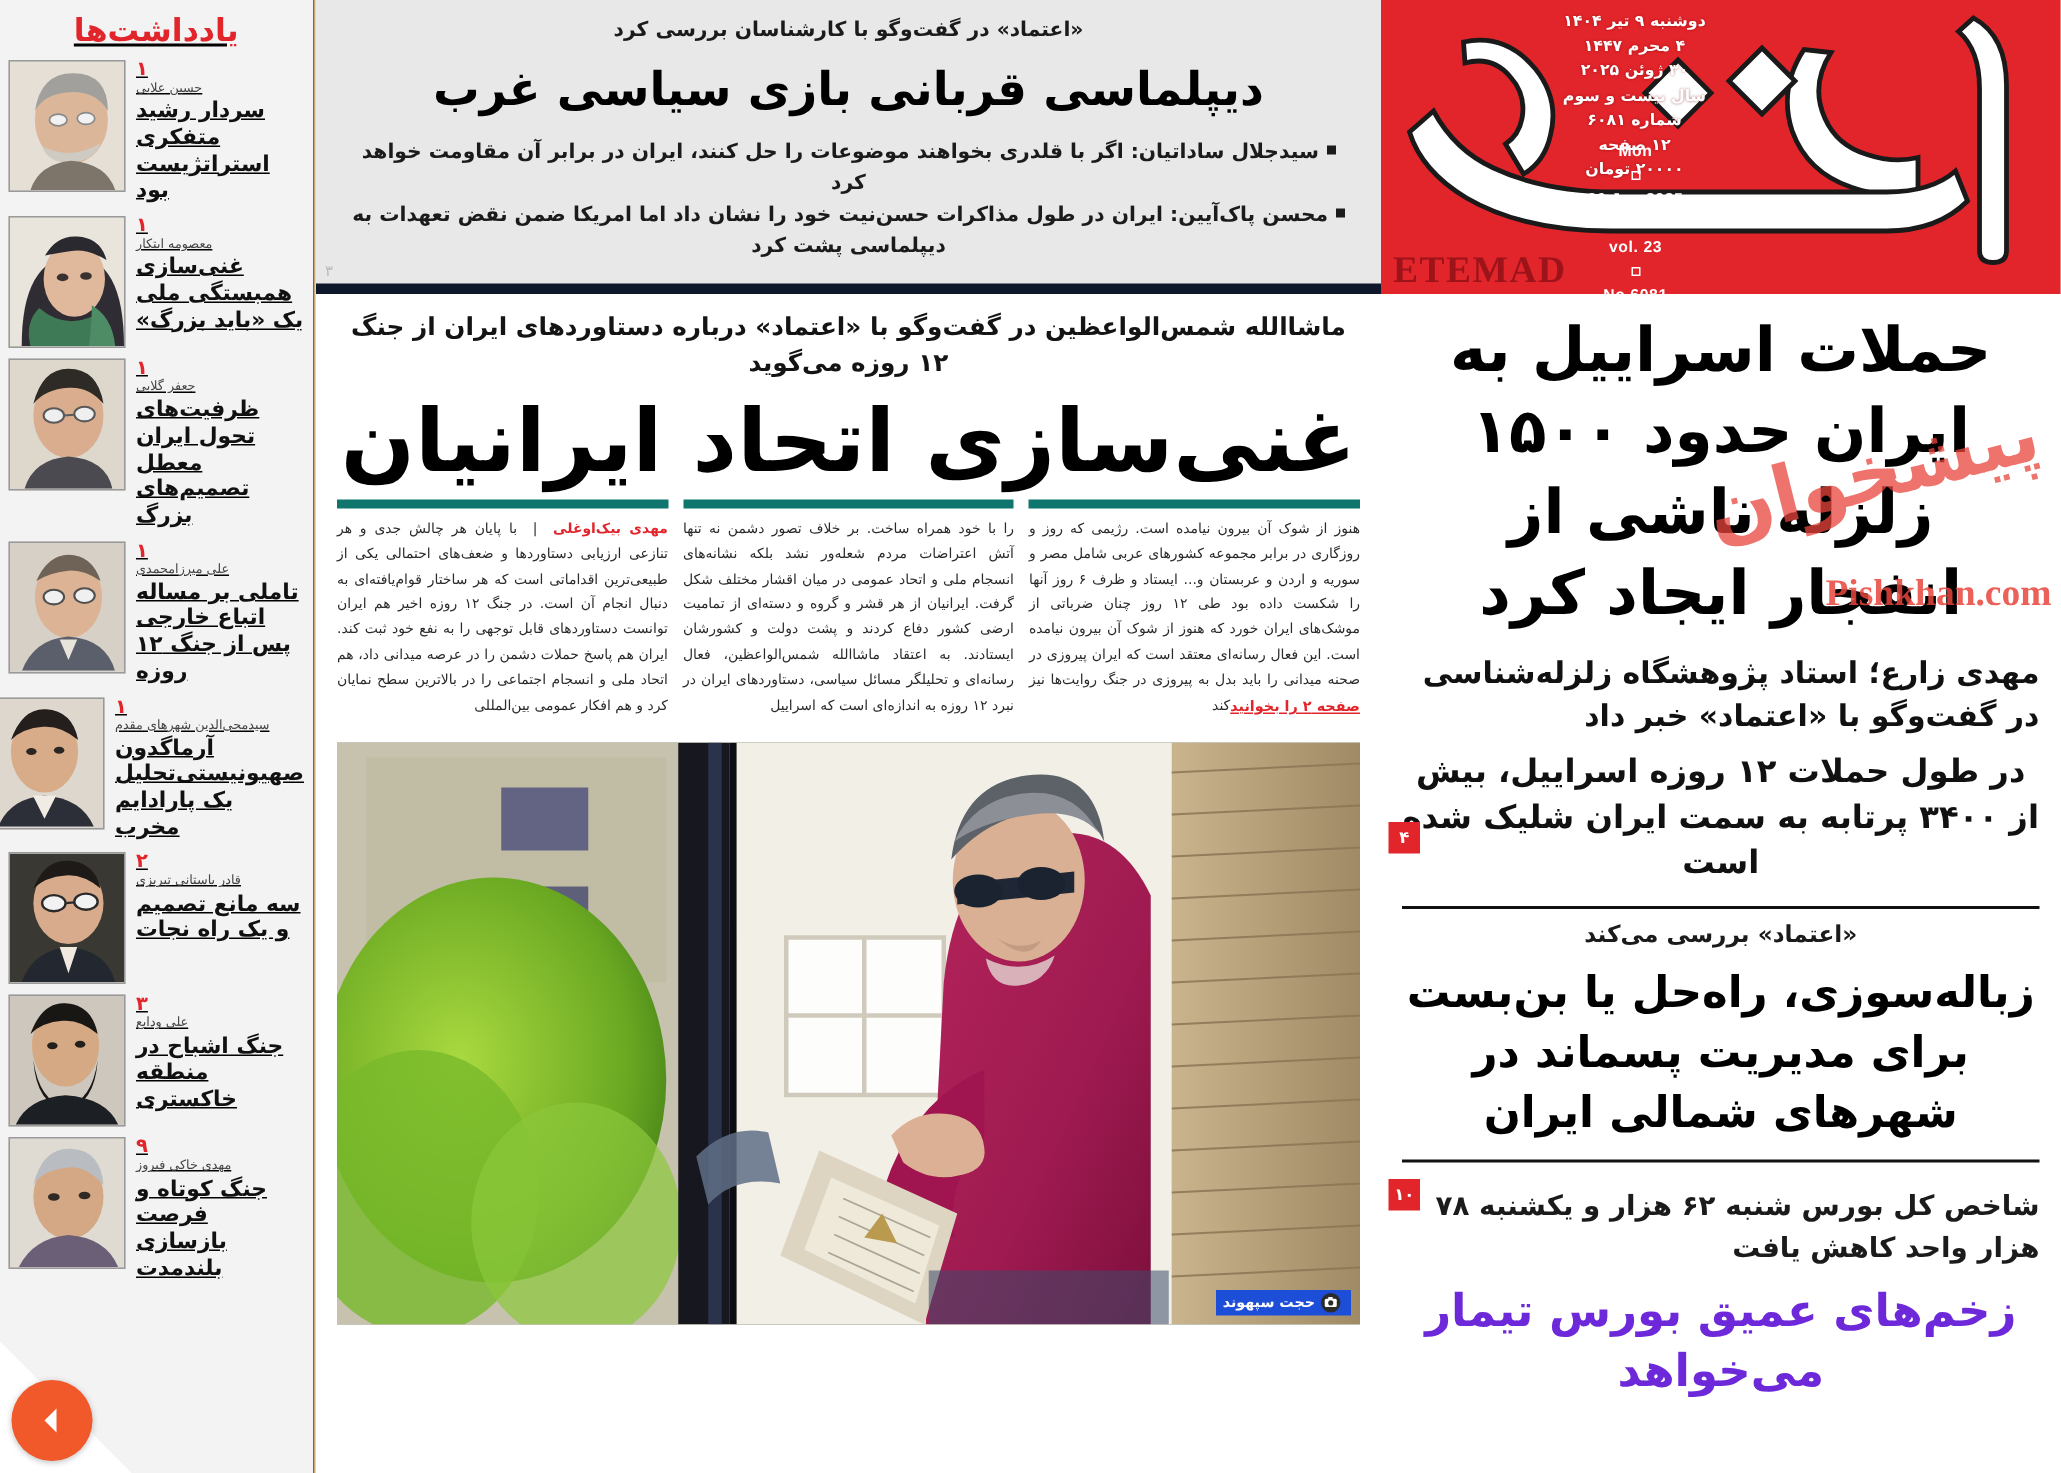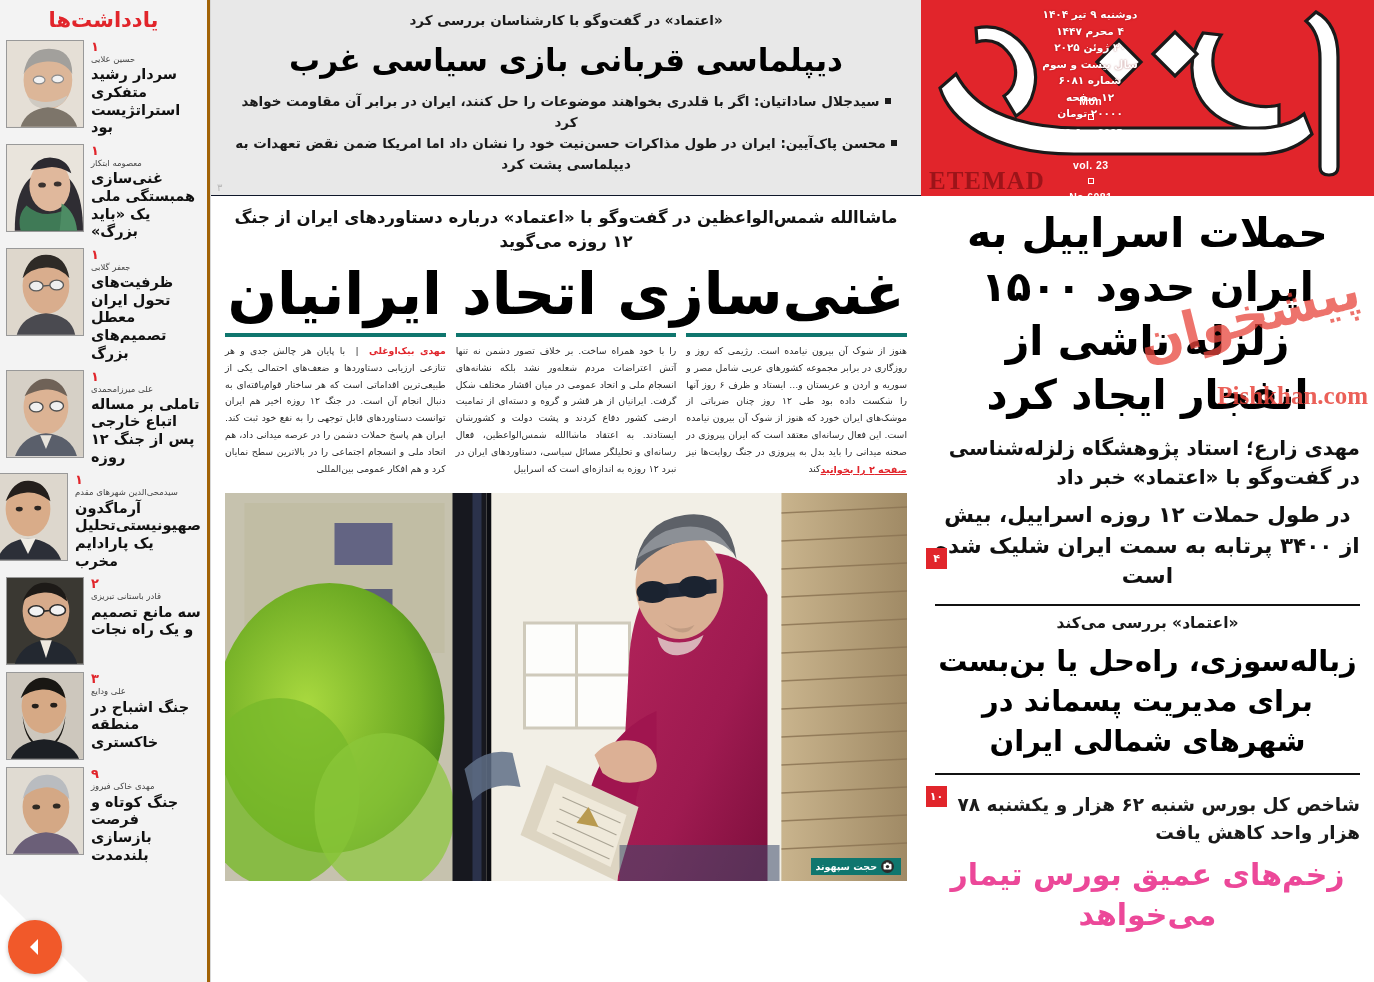--- a/index.html
+++ b/index.html
@@ -21,25 +21,26 @@
     flex-direction: row;
     position: relative;
     background: #fff;
   }
 
   
   .sidebar {
     width: 210px;
     height: 982px;
     background: #f3f3f3;
-    border-right: 3px solid #a16207;
+    border-right: 1px solid #a16207;
     position: relative;
     padding: 4px 6px 0 6px;
     flex: 0 0 210px;
     order: 3;
+    text-decoration: underline;
   }
   .sidebar-title {
     color: #e1252b;
     font-size: 21px;
     font-weight: bold;
     text-align: center;
     padding: 4px 0 8px 0;
     letter-spacing: -0.5px;
   }
   .note-item {
@@ -101,21 +102,21 @@
     order: 2;
     background: #ffffff;
     position: relative;
     border-left: 1px solid #d8d8d8;
   }
   .center-top {
     background: #e8e8e8;
     height: 196px;
     padding: 8px 18px 6px 18px;
     position: relative;
-    border-bottom: 1px solid #0f172a;
+    border-bottom: 7px solid #0f172a;
   }
   .kicker {
     font-size: 13.5px;
     font-weight: bold;
     text-align: center;
     color: #1b1b1b;
     margin-top: 4px;
     letter-spacing: -0.2px;
   }
   .top-headline {
@@ -173,21 +174,21 @@
     gap: 10px;
     margin-top: 6px;
     padding-bottom: 8px;
   }
   .bcol {
     flex: 1 1 33%;
     font-size: 9.3px;
     line-height: 1.82;
     text-align: justify;
     color: #2a2a2a;
-    border-top: 4px solid #0f766e;
+    border-top: 6px solid #0f766e;
     padding-top: 6px;
     position: relative;
   }
   .byline-red { color: #e1252b; font-weight: bold; }
   .readmore {
     color: #e1252b;
     font-weight: bold;
     font-size: 9.6px;
     float: right;
     text-decoration: underline;
@@ -196,21 +197,21 @@
   .photo-wrap {
     margin: 6px 14px 0 14px;
     height: 388px;
     position: relative;
     overflow: hidden;
     background: #8a8a7a;
   }
   .photo-credit {
     position: absolute;
     bottom: 6px; right: 6px;
-    background: #0f766e;
+    background: #1d4ed8;
     color: #fff;
     font-size: 9.5px;
     font-weight: bold;
     padding: 2px 7px 2px 4px;
     display: flex;
     align-items: center;
     gap: 4px;
     direction: rtl;
   }
   .cam-badge {
@@ -344,21 +345,21 @@
     text-align: right;
     color: #1b1b1b;
     margin-top: 8px;
     letter-spacing: -0.6px;
   }
   .story-mid2 {
     font-size: 30px;
     font-weight: bold;
     line-height: 1.36;
     text-align: center;
-    color: #ec4899;
+    color: #6d28d9;
     margin-top: 8px;
     letter-spacing: -1.2px;
   }
   .pg-tag {
     position: absolute;
     left: 5px;
     width: 21px; height: 21px;
     background: #e1252b;
     color: #fff;
     font-size: 11px;

